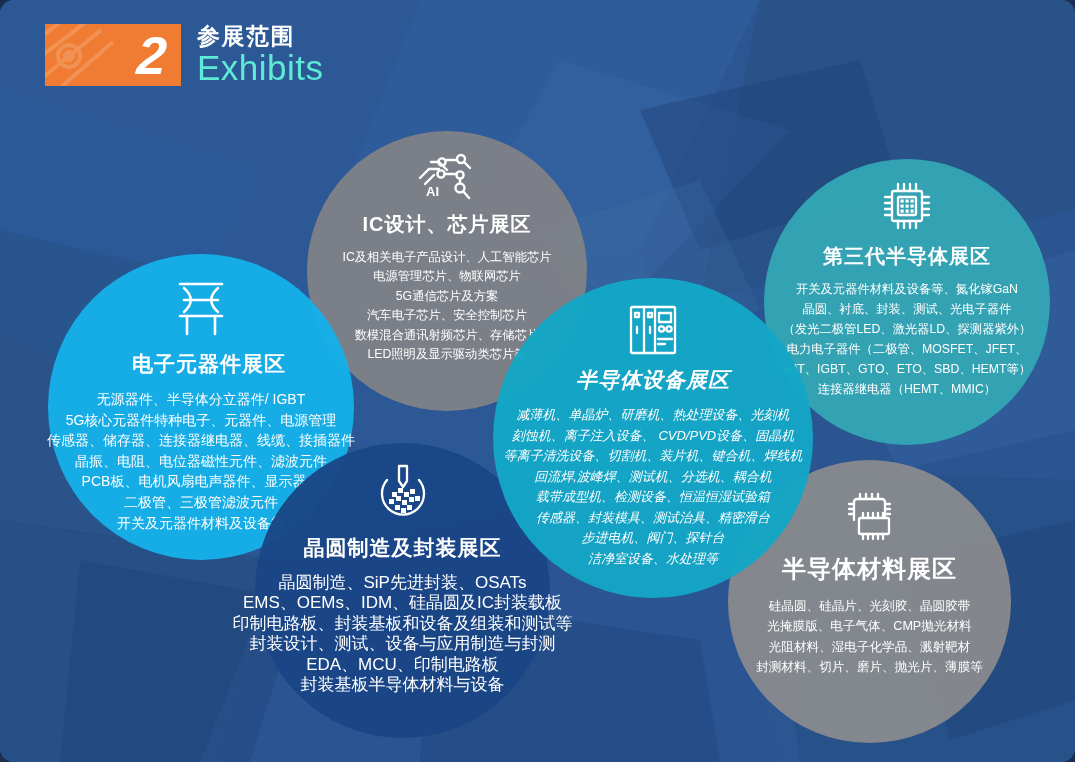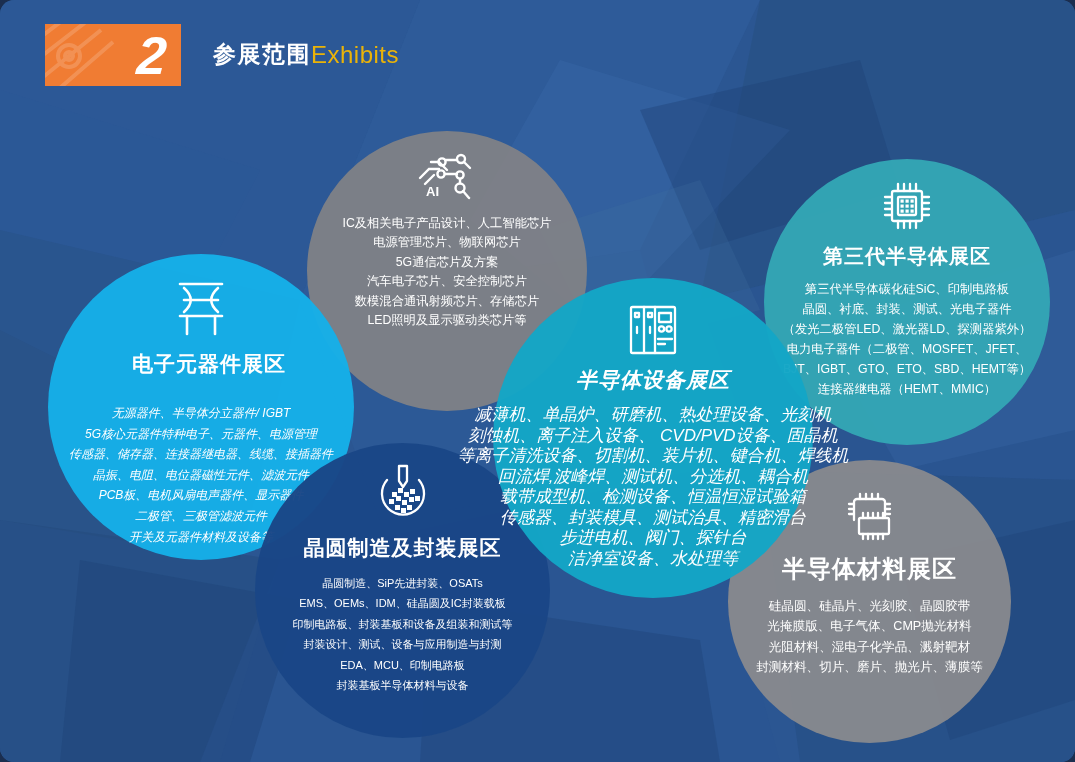--- a/index.html
+++ b/index.html
@@ -62,30 +62,30 @@
     font-size: 53px;
     font-weight: bold;
     color: #ffffff;
     letter-spacing: -1px;
     line-height: 1;
     padding-right: 16px;
     font-style: italic;
     transform: skewX(-4deg);
     font-family: "Liberation Sans", "DejaVu Sans", sans-serif;
   }
-  #header-text { display: flex; flex-direction: row; line-height: 1.06; margin-left: 16px; }
+  #header-text { display: flex; flex-direction: column; line-height: 1.06; }
   #header-cn {
     font-size: 23px;
     font-weight: bold;
     color: #ffffff;
     letter-spacing: 1.5px;
   }
   #header-en {
-    font-size: 24px;
-    color: #eab308;
+    font-size: 35px;
+    color: #5eead4;
     font-weight: 300;
     letter-spacing: .5px;
   }
 
   
   .bubble {
     position: absolute;
     border-radius: 50%;
     display: flex;
     flex-direction: column;
@@ -115,21 +115,21 @@
 
   
   #bubble-components {
     left: 48px; top: 254px;
     width: 306px; height: 306px;
     background: rgba(22,176,232,0.97);
     z-index: 12;
   }
   #bubble-components .icon-wrap { margin-top: 24px; }
   #bubble-components .b-title { font-size: 21px; margin-top: 10px; margin-left: 16px; }
-  #bubble-components .b-lines { font-size: 12px; line-height: 20.6px; margin-top: 25px; font-style: italic; }
+  #bubble-components .b-lines { font-size: 14px; line-height: 20.6px; margin-top: 11px; }
 
   #bubble-ic {
     left: 307px; top: 131px;
     width: 280px; height: 280px;
     background: rgba(130,130,134,0.92);
     z-index: 10;
   }
   #bubble-ic .icon-wrap { margin-top: 19px; }
   #bubble-ic .b-title { font-size: 20px; margin-top: 7px; }
   #bubble-ic .b-lines { font-size: 12.3px; line-height: 19.4px; margin-top: 10px; }
@@ -146,31 +146,31 @@
 
   #bubble-equipment {
     left: 493px; top: 278px;
     width: 320px; height: 320px;
     background: rgba(20,166,198,0.97);
     z-index: 14;
     font-style: italic;
   }
   #bubble-equipment .icon-wrap { margin-top: 24px; }
   #bubble-equipment .b-title { font-size: 21px; margin-top: 8px; }
-  #bubble-equipment .b-lines { font-size: 17px; line-height: 20.5px; margin-top: 11px; }
+  #bubble-equipment .b-lines { font-size: 13px; line-height: 20.5px; margin-top: 11px; }
 
   #bubble-wafer {
     left: 255px; top: 443px;
     width: 295px; height: 295px;
     background: rgba(26,70,134,0.97);
     z-index: 13;
   }
   #bubble-wafer .icon-wrap { margin-top: 19px; }
   #bubble-wafer .b-title { font-size: 21px; margin-top: 10px; }
-  #bubble-wafer .b-lines { font-size: 11px; line-height: 20.4px; margin-top: 11px; }
+  #bubble-wafer .b-lines { font-size: 17px; line-height: 20.4px; margin-top: 11px; }
 
   #bubble-materials {
     left: 728px; top: 460px;
     width: 283px; height: 283px;
     background: rgba(139,139,142,0.93);
     z-index: 12;
   }
   #bubble-materials .icon-wrap { margin-top: 30px; }
   #bubble-materials .b-title { font-size: 24px; margin-top: 9px; }
   #bubble-materials .b-lines { font-size: 12.6px; line-height: 20.4px; margin-top: 11px; }
@@ -256,20 +256,21 @@
           <circle cx="44" cy="9" r="4" fill="none"></circle>
           <path d="M47 12 L53 18"></path>
           <circle cx="43" cy="25" r="3.6" fill="none"></circle>
           <path d="M43 29 L43 33"></path>
           <circle cx="43" cy="38" r="4.5" fill="none"></circle>
           <path d="M46 41 L52 48"></path>
         </g>
         <text x="9" y="46" fill="#ffffff" font-size="13" font-weight="bold" font-family="Liberation Sans, sans-serif">AI</text>
       </svg>
     </div>
+    <div class="b-title">IC设计、芯片展区</div>
     <div class="b-lines">
       <span>IC及相关电子产品设计、人工智能芯片</span>
       <span>电源管理芯片、物联网芯片</span>
       <span>5G通信芯片及方案</span>
       <span>汽车电子芯片、安全控制芯片</span>
       <span>数模混合通讯射频芯片、存储芯片</span>
       <span>LED照明及显示驱动类芯片等</span>
     </div>
   </div>
 
@@ -292,21 +293,21 @@
             <rect x="27.5" y="27.5" width="3.2" height="3.2"></rect>
             <rect x="32.5" y="27.5" width="3.2" height="3.2"></rect>
           <rect x="22.5" y="32.5" width="3.2" height="3.2"></rect>
             <rect x="27.5" y="32.5" width="3.2" height="3.2"></rect>
             <rect x="32.5" y="32.5" width="3.2" height="3.2"></rect>
         </g>
       </svg>
     </div>
     <div class="b-title">第三代半导体展区</div>
     <div class="b-lines">
-      <span>第三代半导体碳化硅SiC、印制电路板</span>
+      <span>开关及元器件材料及设备等、氮化镓GaN</span>
       <span>晶圆、衬底、封装、测试、光电子器件</span>
       <span>（发光二极管LED、激光器LD、探测器紫外）</span>
       <span>电力电子器件（二极管、MOSFET、JFET、</span>
       <span>BJT、IGBT、GTO、ETO、SBD、HEMT等）</span>
       <span>连接器继电器（HEMT、MMIC）</span>
     </div>
   </div>
 
   <div class="bubble" id="bubble-materials">
     <div class="icon-wrap">

